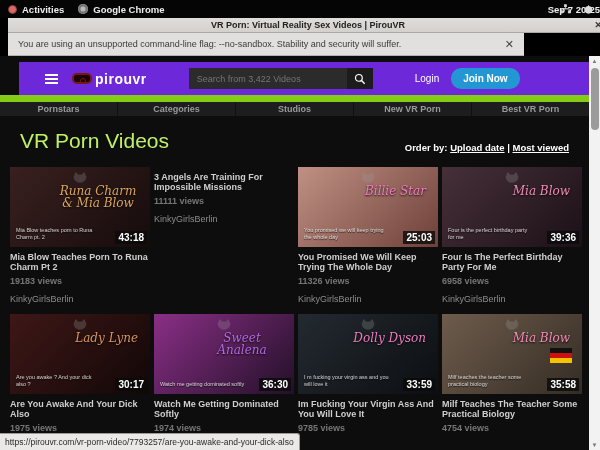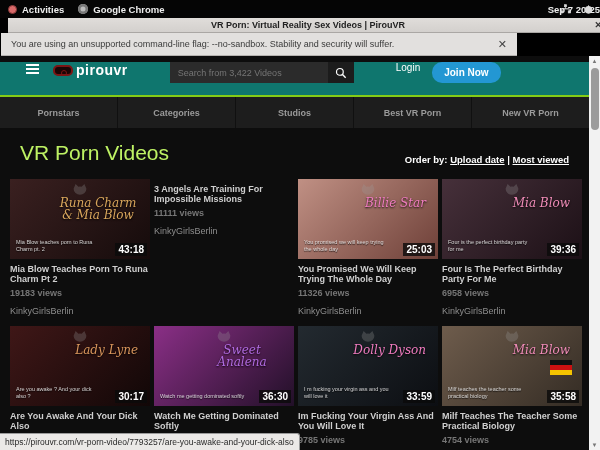--- a/index.html
+++ b/index.html
@@ -19,46 +19,46 @@
   .sys-svg { width:11px; height:11px; fill:#ddd; stroke:#ddd; }
 
   
   .tabbar { position:absolute; left:8px; top:18px; width:600px; height:15px;
             background:linear-gradient(#e0ddda,#d3d0cd); border-bottom:1px solid #aaa7a4;
             display:flex; align-items:center; justify-content:center;
             font-size:9px; font-weight:bold; color:#222; }
   .tabbar .close { position:absolute; right:6px; font-size:9px; color:#333; font-weight:bold; cursor:pointer; }
 
   
-  .warnbar { position:absolute; left:1px; top:33px; width:516px; height:23px; background:#e2e0de;
+  .warnbar { position:absolute; left:8px; top:33px; width:516px; height:23px; background:#e2e0de;
              border-bottom:1px solid #b5b2af; display:flex; align-items:center;
              font-size:9px; color:#3a3a3a; padding:0 10px; }
   .warnbar .close { position:absolute; right:10px; font-size:11px; color:#444; cursor:pointer; }
 
   
   .content { position:absolute; left:0; top:56px; width:589px; height:394px; background:#0d0d0d; overflow:hidden; }
 
-  .siteheader { margin-top:6px; height:33px; background:#0f766e; display:flex; align-items:flex-start; }
+  .siteheader { margin-top:6px; height:33px; background:#6d28d9; display:flex; align-items:center;margin-left:19px; }
   .burger { margin-left:26px; width:13px; cursor:pointer; }
   .burger div { height:2px; background:#fff; margin:2px 0; }
   .logo { display:flex; align-items:center; gap:3px; margin-left:14px; cursor:pointer; }
   .goggles { width:20px; height:11px; border:2px solid #7a1515; border-radius:5px; position:relative; background:#1a0505; }
   .goggles:after { content:""; position:absolute; left:6px; top:3px; width:4px; height:4px;
                    border:1.5px solid #7a1515; border-radius:50%; }
   .logo-text { color:#fff; font-weight:bold; font-size:14px; letter-spacing:.5px; }
   .searchwrap { display:flex; margin-left:42px; }
   .searchwrap input { width:158px; height:21px; background:#2b2b2b; border:none; color:#9a9a9a;
                       font-size:9px; padding:0 8px; outline:none; font-family:"Liberation Sans",sans-serif; }
   .searchbtn { width:26px; height:21px; background:#1c1c1c; border:none; cursor:pointer;
                display:flex; align-items:center; justify-content:center; }
   .login { color:#fff; font-size:10px; margin-left:42px; cursor:pointer; }
   .joinbtn { margin-left:12px; background:#2397d3; color:#fff; border:none; font-size:10px; font-weight:bold;
              padding:5px 12px; border-radius:10px; cursor:pointer; font-family:"Liberation Sans",sans-serif; }
 
-  .nav { height:33px; display:flex; background:#ec4899; border-top:2px solid #84cc16; }
+  .nav { height:21px; display:flex; background:#ec4899; border-top:7px solid #84cc16; }
   .nav-item { flex:1; display:flex; align-items:center; justify-content:center;
               font-size:9px; font-weight:bold; color:#9a9a9a; border-right:1px solid #101010;
               background:#1d1d1d; cursor:pointer; }
   .nav-item:last-child { border-right:none; }
 
   .headrow { margin:13px 20px 0 20px; display:flex; align-items:flex-end; justify-content:space-between; }
   .pagetitle { color:#bef264; font-size:21px; font-weight:normal; }
   .orderby { font-size:9.5px; color:#fff; font-weight:bold; white-space:nowrap; }
   .orderby a { color:#fff; text-decoration:underline; cursor:pointer; }
 
@@ -157,22 +157,22 @@
       </button>
     </div>
     <span class="login">Login</span>
     <button class="joinbtn">Join Now</button>
   </div>
 
   <div class="nav">
     <div class="nav-item">Pornstars</div>
     <div class="nav-item">Categories</div>
     <div class="nav-item">Studios</div>
+    <div class="nav-item">New VR Porn</div>
     <div class="nav-item">Best VR Porn</div>
-    <div class="nav-item">New VR Porn</div>
   </div>
 
   <div class="headrow">
     <h1 class="pagetitle">VR Porn Videos</h1>
     <div class="orderby">
       <span>Order by:</span>
       <a>Upload date</a>
       <span>|</span>
       <a>Most viewed</a>
     </div>

